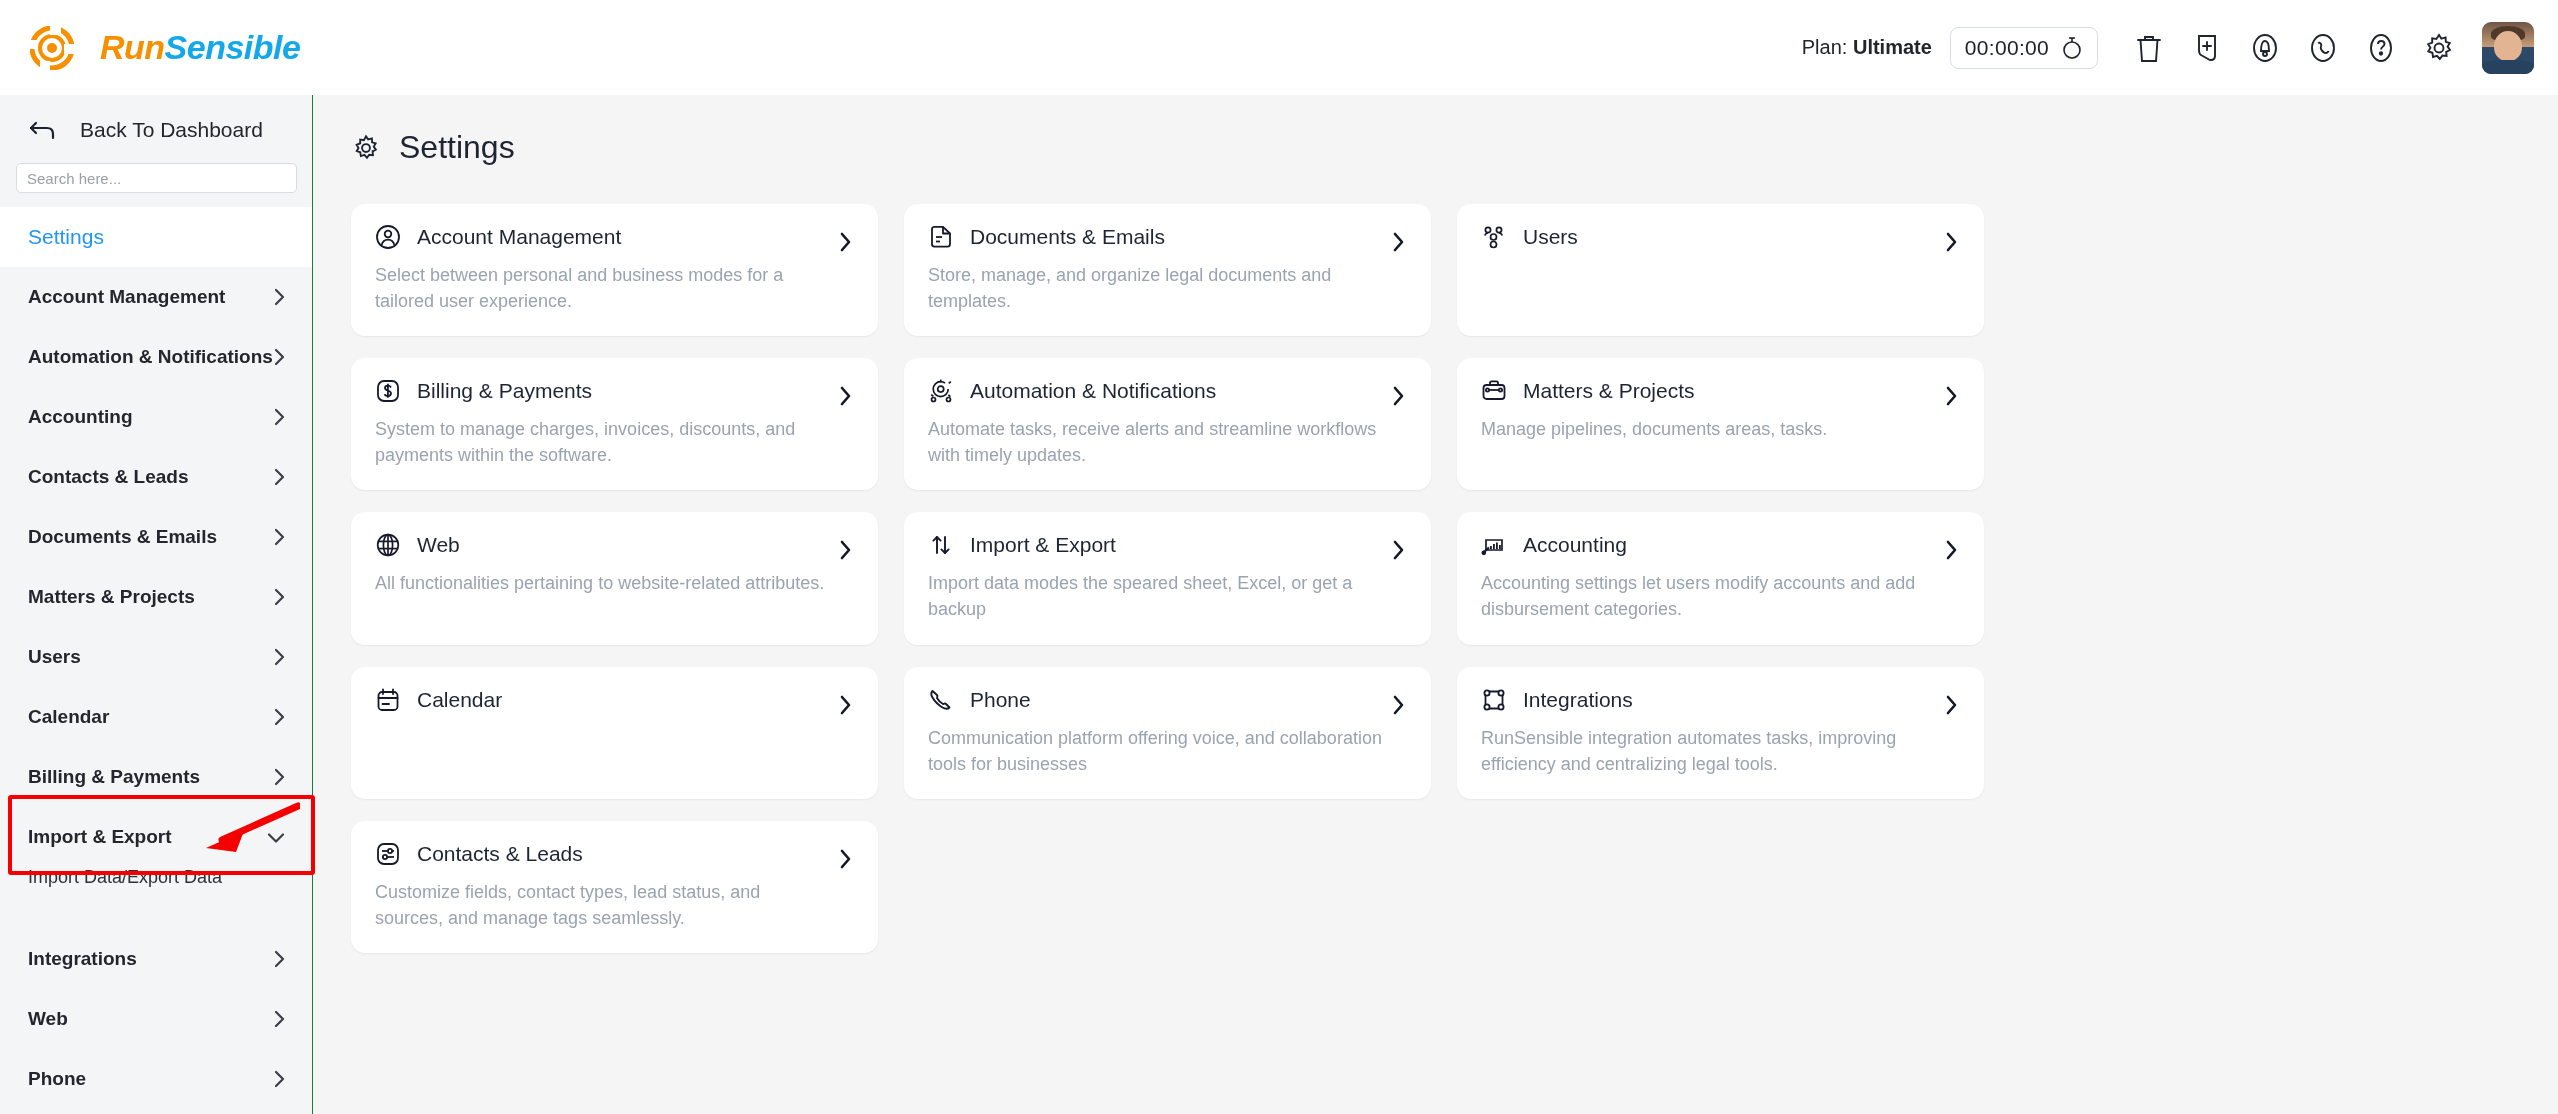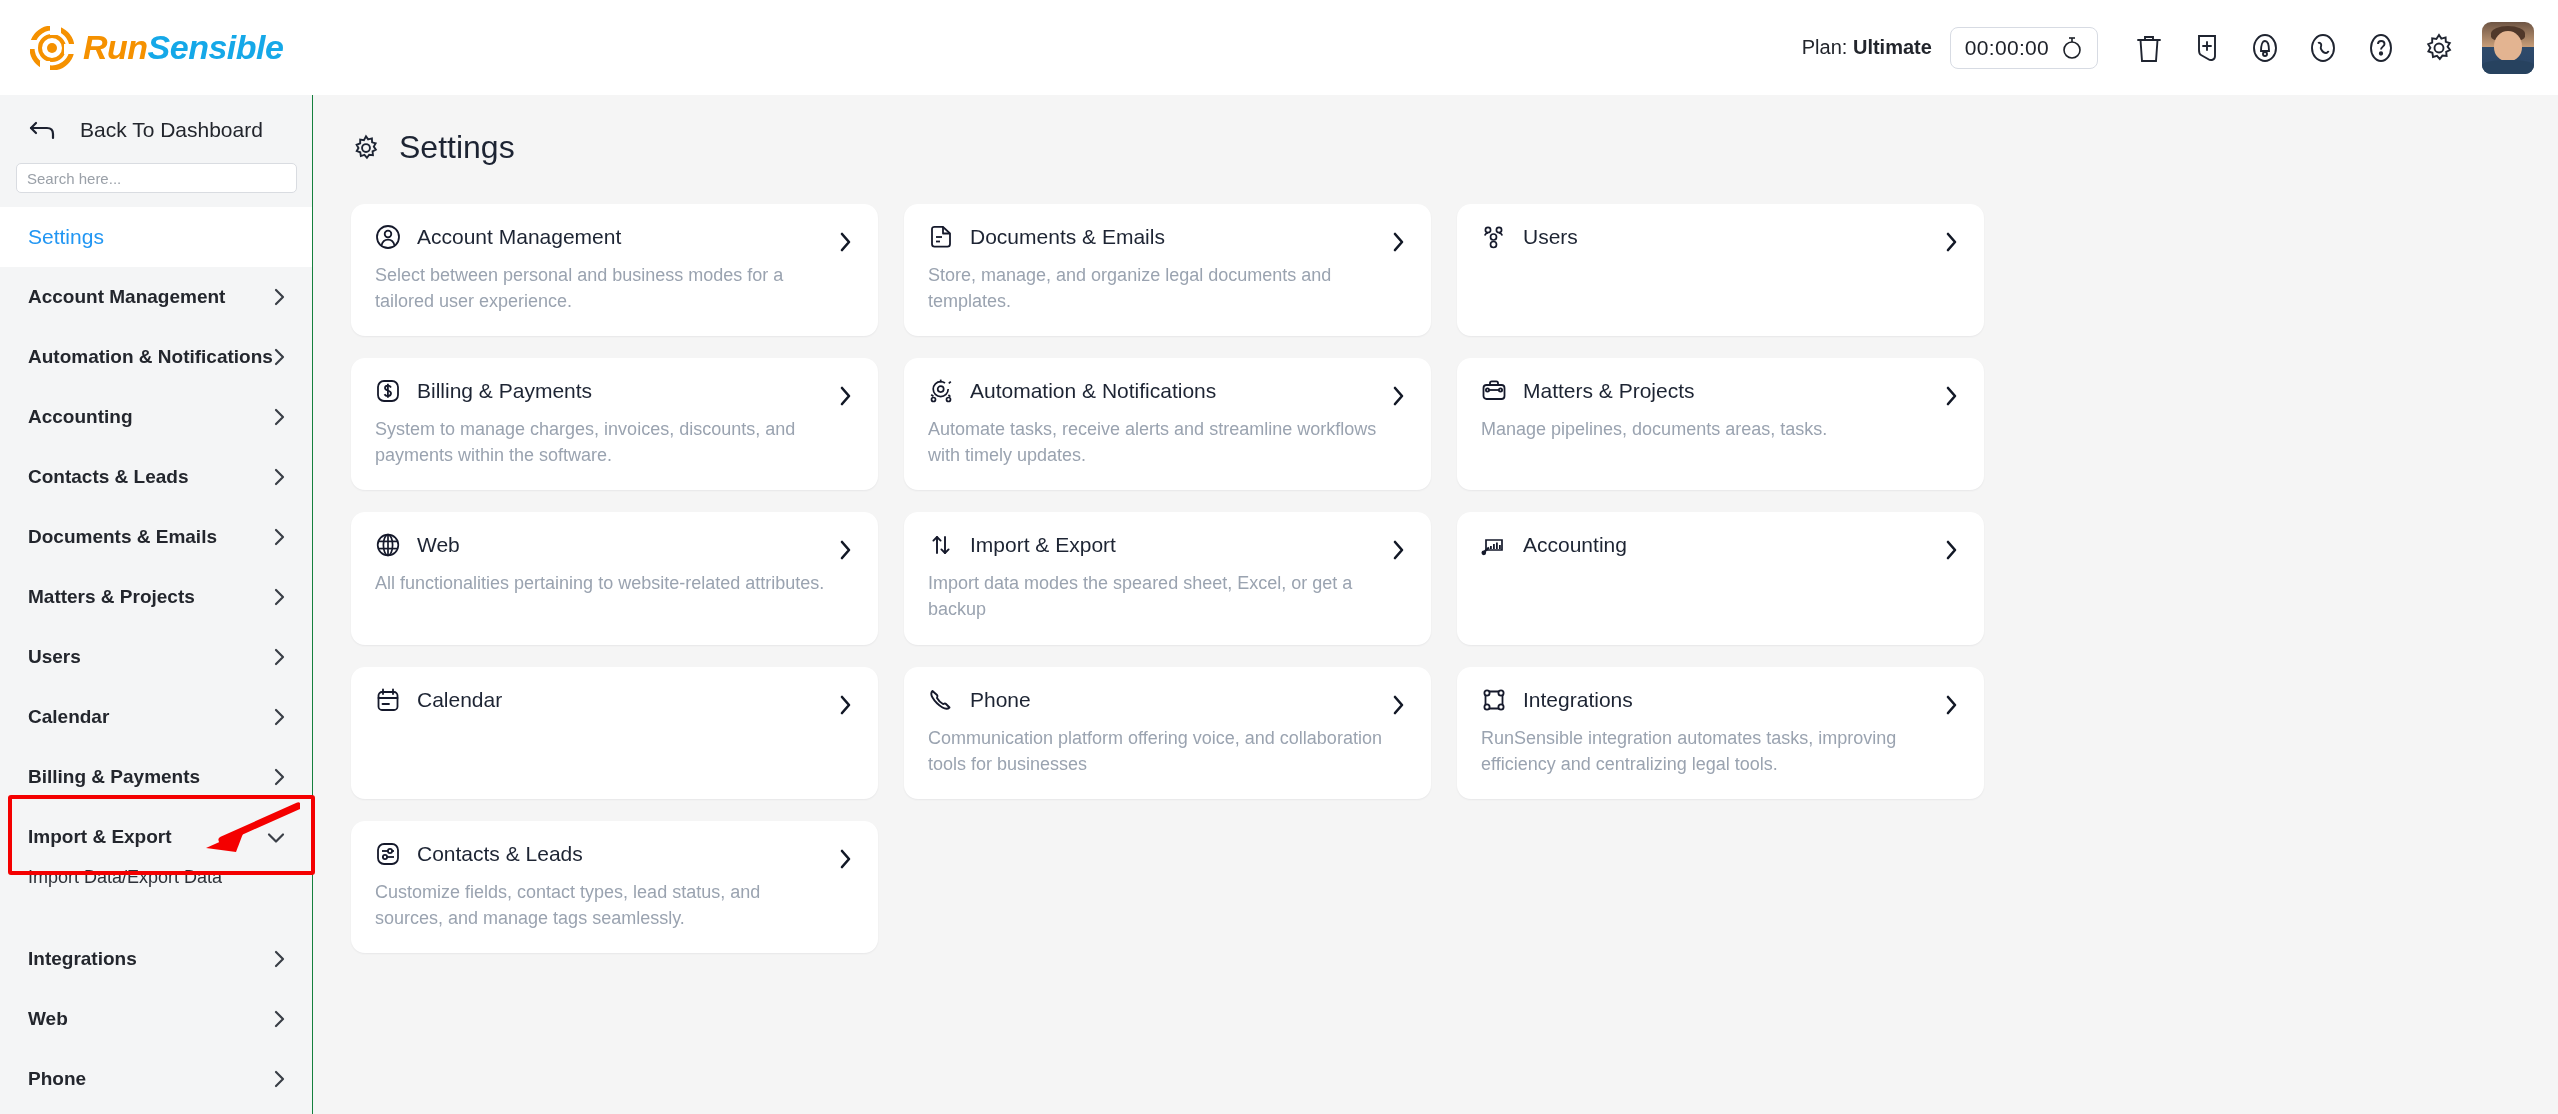--- a/index.html
+++ b/index.html
@@ -12,21 +12,21 @@
 
   
   .topbar {
     position: absolute; top: 0; left: 0;
     width: 2558px; height: 95px;
     background: #ffffff;
     display: flex; align-items: center;
     z-index: 10;
   }
   .logo-wrap {
-    display: flex; align-items: center; gap: 9px;
+    display: flex; align-items: center; gap: 26px;
     margin-left: 30px;
   }
   .logo-mark { width: 44px; height: 44px; display:block; }
   .logo-text { font-size: 34px; font-weight: bold; font-style: italic; letter-spacing: -0.5px; }
   .logo-run { color: #f59100; }
   .logo-sensible { color: #15a8e8; }
 
   .topbar-right {
     margin-left: auto; margin-right: 24px;
     display: flex; align-items: center; gap: 0px;
@@ -521,20 +521,21 @@
           <path d="M5 18 V8 H21 V18 Z"></path>
           <line x1="2.5" y1="20.5" x2="8" y2="15.5" stroke-width="2.3"></line>
           <circle cx="2.8" cy="20.8" r="1.5" fill="#15192b"></circle>
           <rect x="9" y="14" width="1.8" height="3" fill="#15192b" stroke="none"></rect>
           <rect x="12" y="12" width="1.8" height="5" fill="#15192b" stroke="none"></rect>
           <rect x="15" y="10.5" width="1.8" height="6.5" fill="#15192b" stroke="none"></rect>
           <rect x="18" y="13" width="1.8" height="4" fill="#15192b" stroke="none"></rect>
         </svg>
         <span class="card-title">Accounting</span>
       </div>
+      <div class="card-desc">Accounting settings let users modify accounts and add disbursement categories.</div>
       <svg class="card-chevron" width="14" height="22" viewBox="0 0 14 22" fill="none" stroke="#121826" stroke-width="2.6" stroke-linecap="round" stroke-linejoin="round">
           <path d="M4 3 L11 11 L4 19"></path>
         </svg>
     </div>
 
     <div class="card card-row-tall">
       <div class="card-head">
         <svg width="26" height="26" viewBox="0 0 26 26" fill="none" stroke="#15192b" stroke-width="1.8" stroke-linecap="round">
           <rect x="3.5" y="5" width="19" height="18" rx="3.5"></rect>
           <line x1="8" y1="2.5" x2="8" y2="7"></line>

